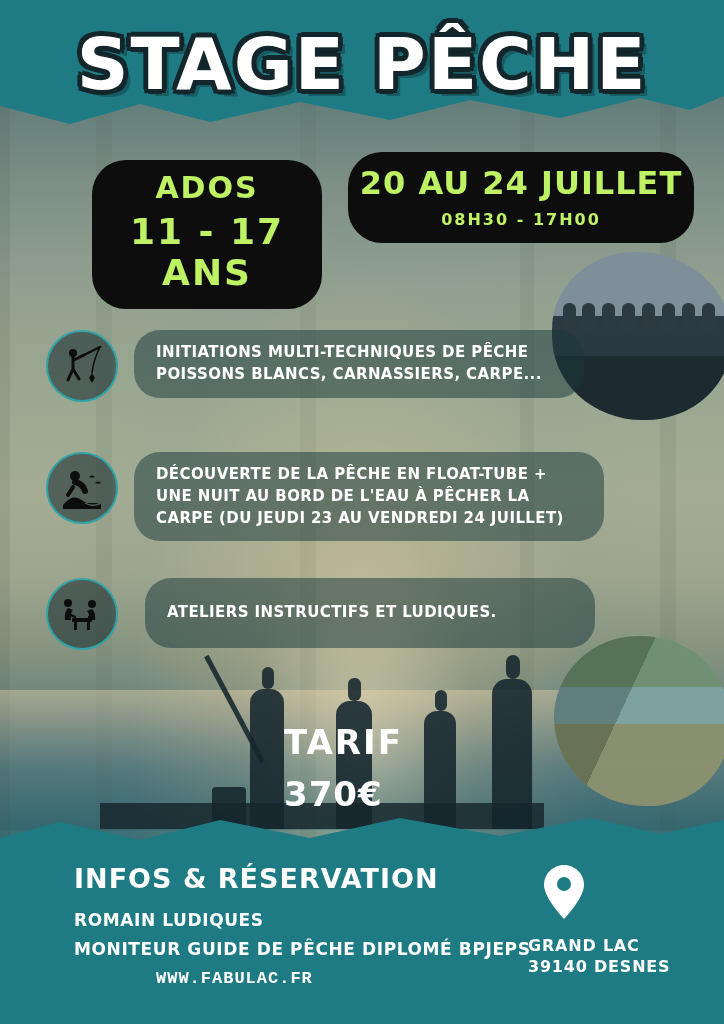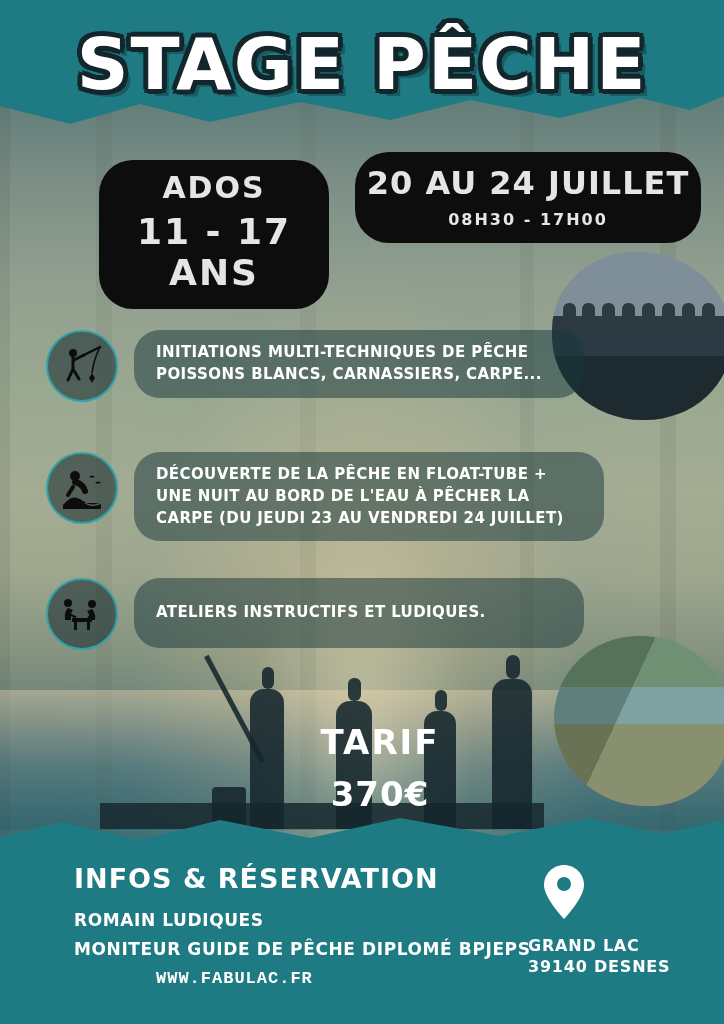--- a/index.html
+++ b/index.html
@@ -72,26 +72,25 @@
     letter-spacing: 2px;
     color: #ffffff;
     text-shadow:
       -4px -4px 0 #12262b, 4px -4px 0 #12262b, -4px 4px 0 #12262b, 4px 4px 0 #12262b,
       0 -5px 0 #12262b, 0 5px 0 #12262b, -5px 0 0 #12262b, 5px 0 0 #12262b,
       7px 7px 0 rgba(0,0,0,0.25);
   }
   .pill {
     position: absolute;
     background: #0d0d0d;
-    color: #e5e5e5;
+    color: #bef264;
     border-radius: 26px;
     text-align: center;
     font-family: "DejaVu Sans", sans-serif;
     font-weight: 700;
-    margin-left: 7px;
   }
   .pill-ados { left: 92px; top: 160px; width: 230px; padding: 10px 0 16px; border-radius: 34px; }
   .pill-ados .l1 { font-size: 30px; letter-spacing: 2px; }
   .pill-ados .l2 { font-size: 36px; letter-spacing: 2px; margin-top: 6px; }
   .pill-dates { left: 348px; top: 152px; width: 346px; padding: 12px 0 14px; border-radius: 34px; }
   .pill-dates .l1 { font-size: 32px; letter-spacing: 1px; }
   .pill-dates .l2 { font-size: 16px; letter-spacing: 2px; margin-top: 8px; }
 
   .photo {
     position: absolute;
@@ -138,26 +137,25 @@
     font-family: "DejaVu Sans", sans-serif;
     font-weight: 700;
     font-size: 15px;
     line-height: 1.45;
     letter-spacing: .4px;
   }
   .row-1 { left: 46px; top: 330px; width: 560px; }
   .row-1 .text-blob { width: 450px; }
   .row-2 { left: 46px; top: 452px; width: 620px; }
   .row-2 .text-blob { width: 470px; }
-  .row-3 { left: 46px; top: 578px; width: 600px; }
+  .row-3 { left: 46px; top: 578px; width: 600px; gap: 11px; }
   .row-3 .text-blob { width: 450px; padding-top: 24px; padding-bottom: 24px; }
 
   .tarif {
-    position: absolute; left: 290px; top: 722px; width: 180px;
-    text-align: center;
+    position: absolute; left: 284px; top: 722px; width: 180px;
     color: #fff;
     font-family: "DejaVu Sans", sans-serif;
     font-weight: 800;
   }
   .tarif .t1 { font-size: 34px; letter-spacing: 2px; }
   .tarif .t2 { font-size: 34px; letter-spacing: 1px; margin-top: 12px; }
 
   .infos {
     position: absolute; left: 74px; bottom: 36px; width: 470px; color: #fff;
     font-family: "DejaVu Sans", sans-serif;

